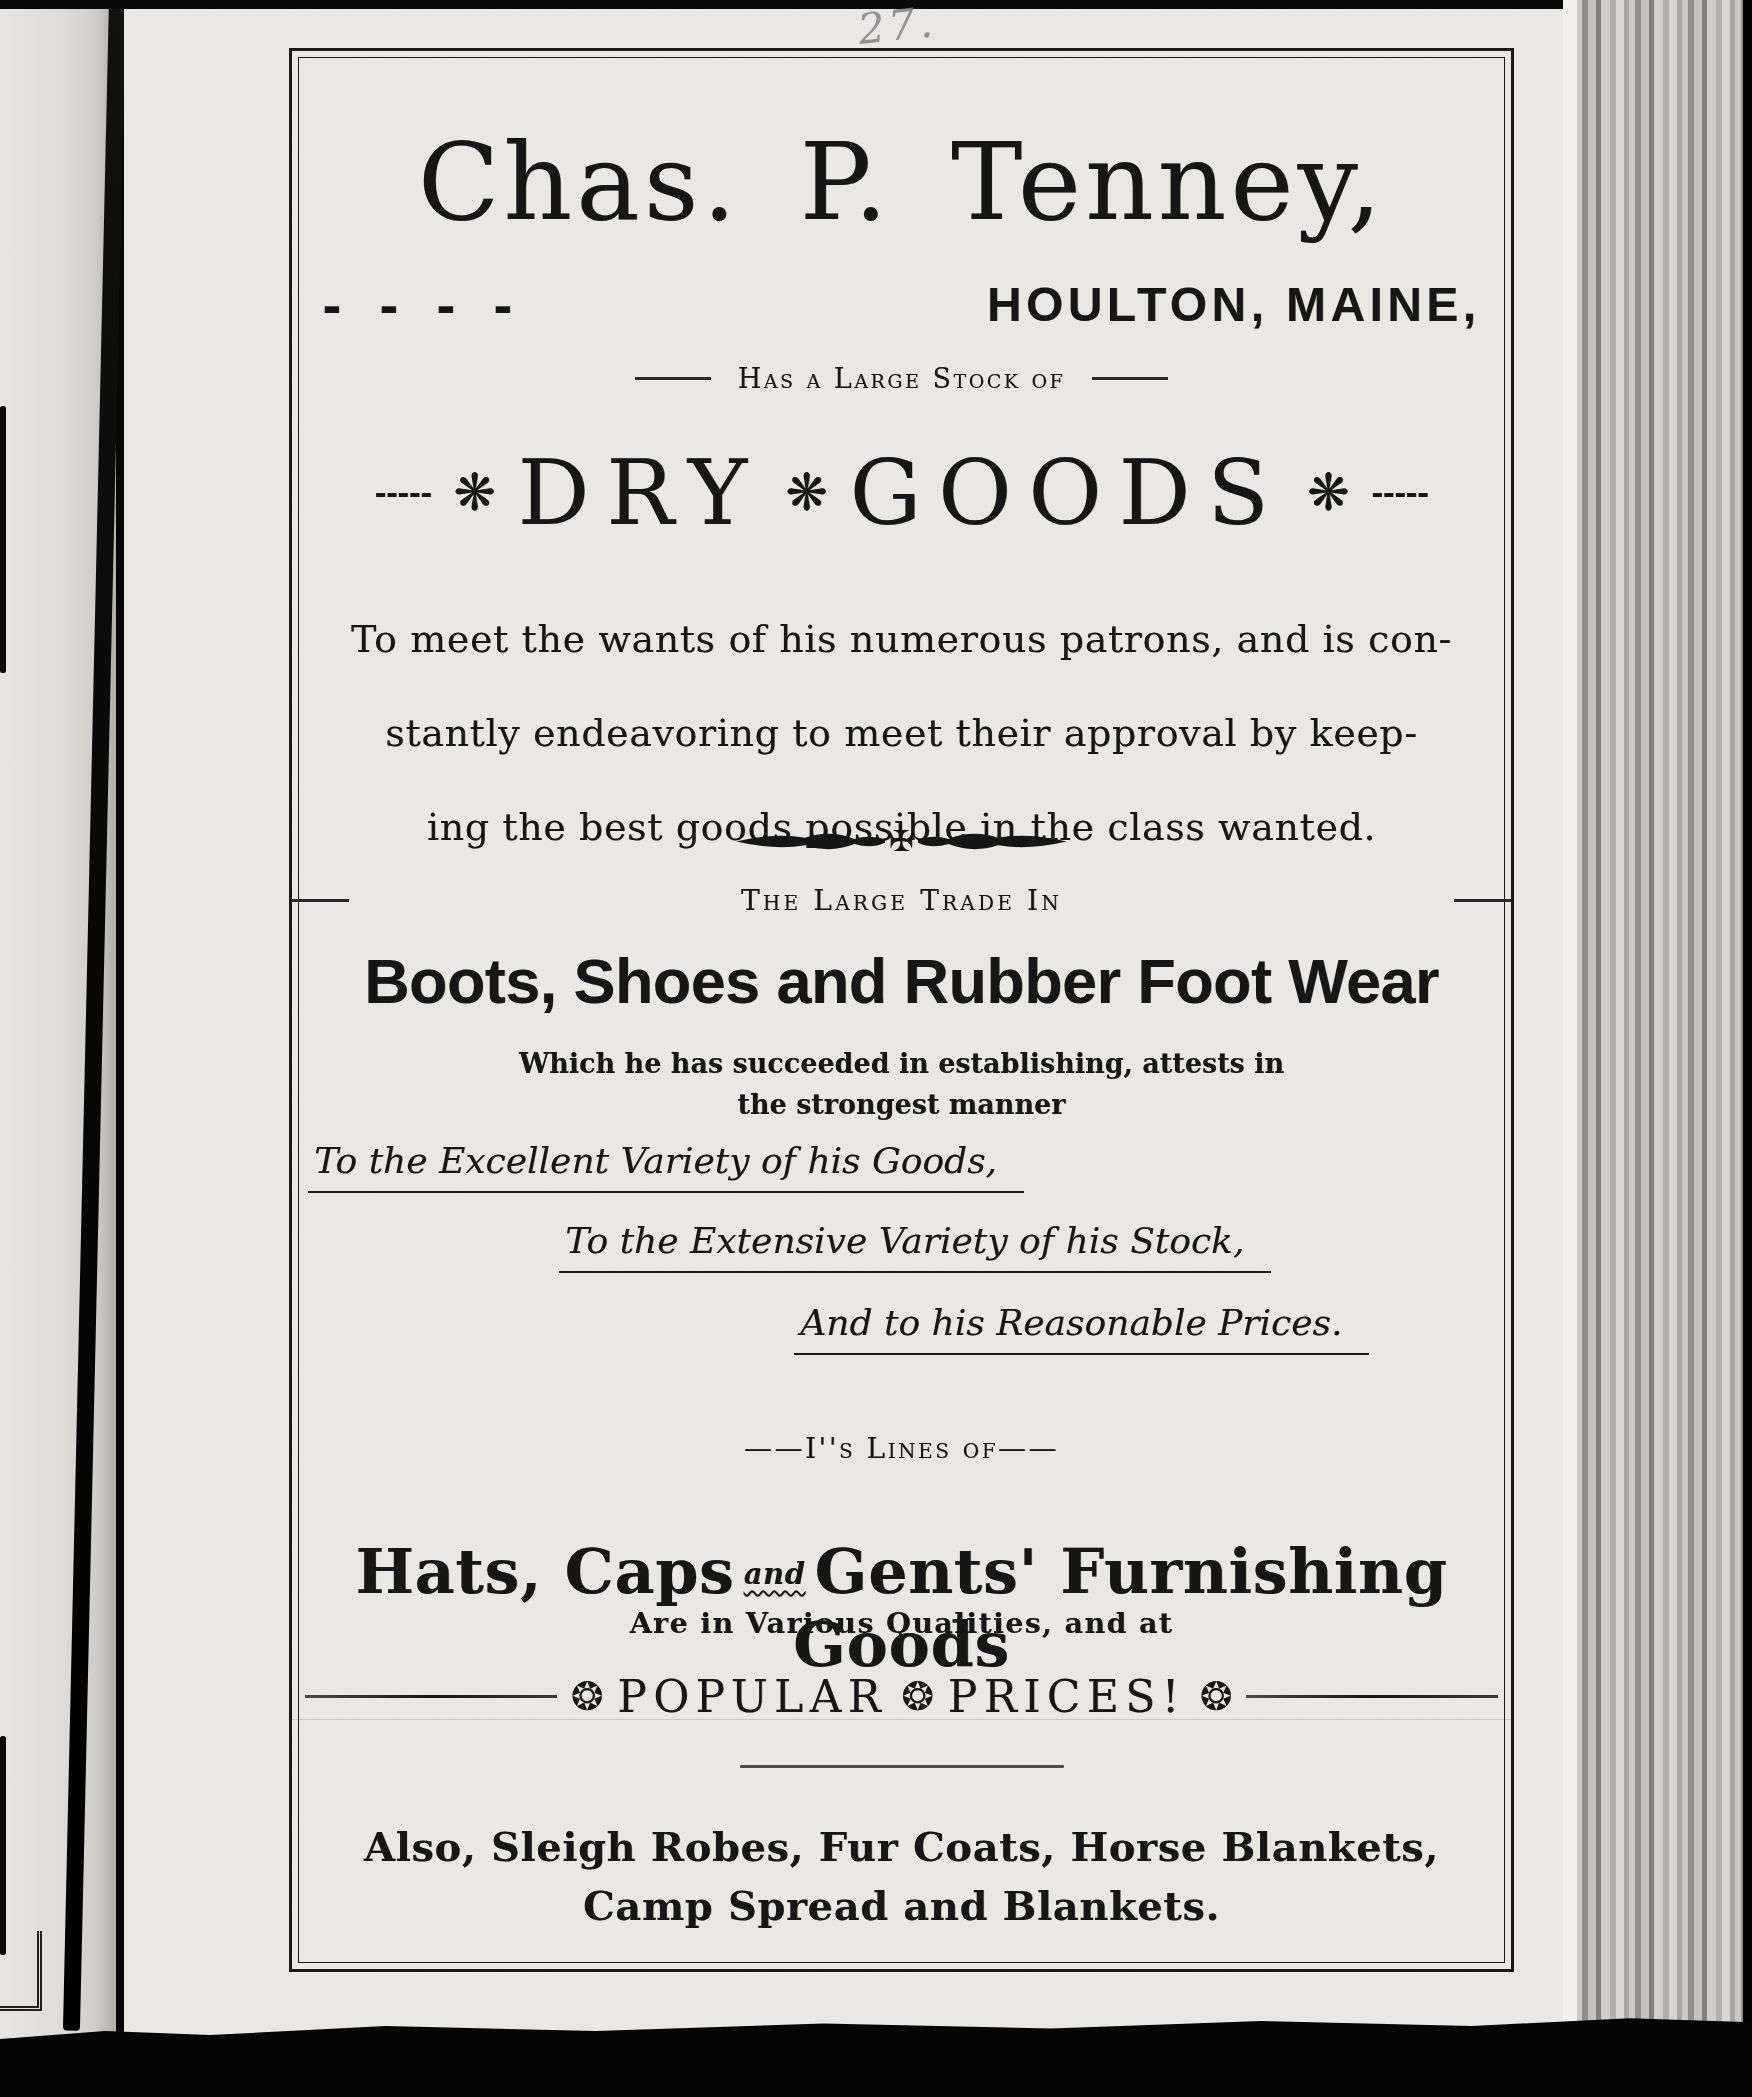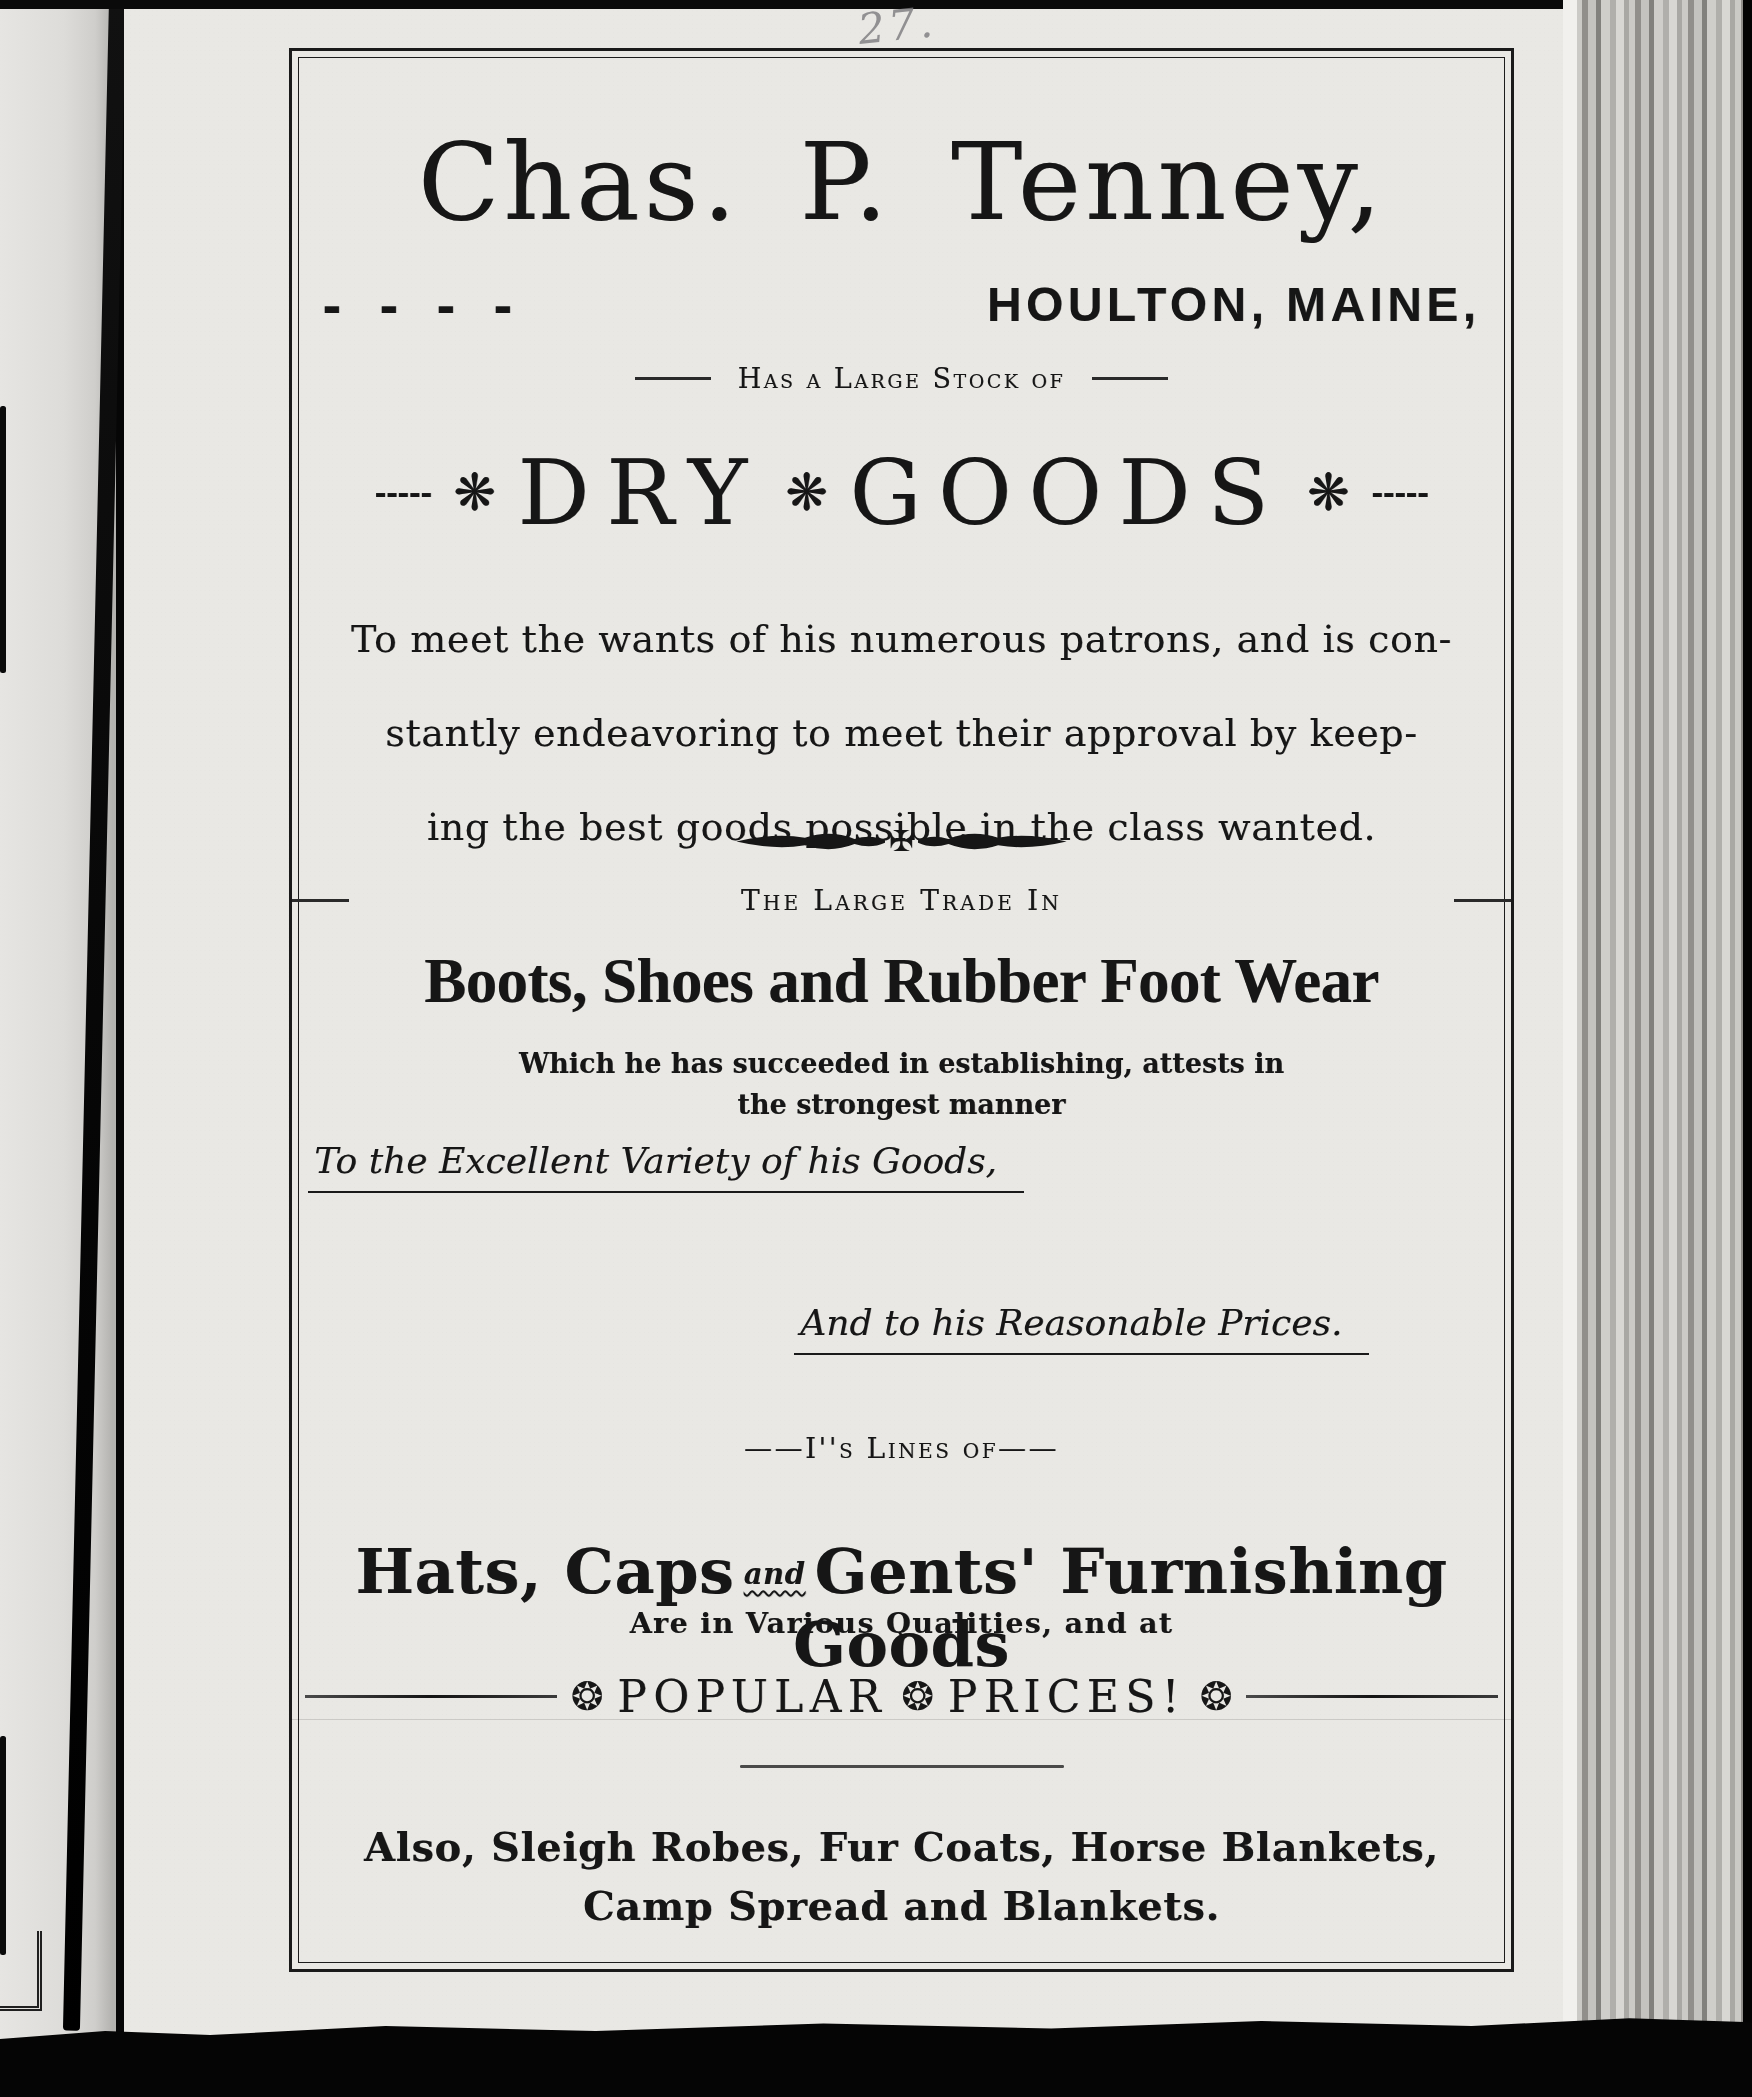--- a/index.html
+++ b/index.html
@@ -63,21 +63,21 @@
   .drygoods .word{font-size:90px;letter-spacing:16.5px;font-family:"DejaVu Serif",serif;}
   .drygoods .rosette{font-size:51px;font-family:"DejaVu Sans",sans-serif;line-height:1;}
   .drygoods .dd{font-size:29px;font-weight:bold;letter-spacing:-0.6px;}
 
   .para{top:541px;font-size:38px;line-height:94px;letter-spacing:0.6px;}
 
   .divider{top:772px;display:flex;justify-content:center;}
   .trade{top:833px;font-size:28px;letter-spacing:3.2px;display:flex;align-items:center;justify-content:space-between;gap:16.5px;}
 
   .boots{top:894px;font-size:63px;font-weight:bold;letter-spacing:-0.6px;
-    font-family:Liberation Serif, serif;}
+    font-family:Liberation Sans, sans-serif;}
 
   .attest{top:992px;font-size:27px;line-height:41px;font-weight:bold;}
 
   .quality{position:absolute;font-style:italic;font-size:36px;white-space:nowrap;
     border-bottom:2.5px solid #1a1a1a;padding:0 27px 10.2px 6.3px;}
   .q1{top:1089px;left:16px;}
   .q2{top:1169px;left:267px;}
   .q3{top:1251px;left:502px;}
 
   .linesof{top:1381px;font-size:28px;letter-spacing:2.5px;}
@@ -166,20 +166,21 @@
     </div>
 
     <div class="line boots">Boots, Shoes and Rubber Foot Wear</div>
 
     <div class="line attest">
       <div>Which he has succeeded in establishing, attests in</div>
       <div>the strongest manner</div>
     </div>
 
     <div class="quality q1">To the Excellent Variety of his Goods,</div>
+    <div class="quality q2">To the Extensive Variety of his Stock,</div>
     <div class="quality q3">And to his Reasonable Prices.</div>
 
     <div class="line linesof smallcaps">——I''s Lines of——</div>
 
     <div class="line hats">
       <span>Hats, Caps</span><span class="and">and</span><span>Gents' Furnishing Goods</span>
     </div>
 
     <div class="line qualities">Are in Various Qualities, and at</div>
 

